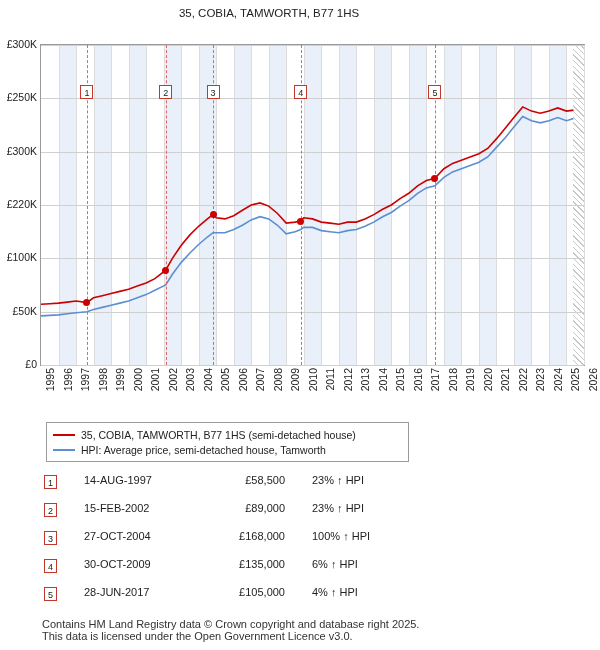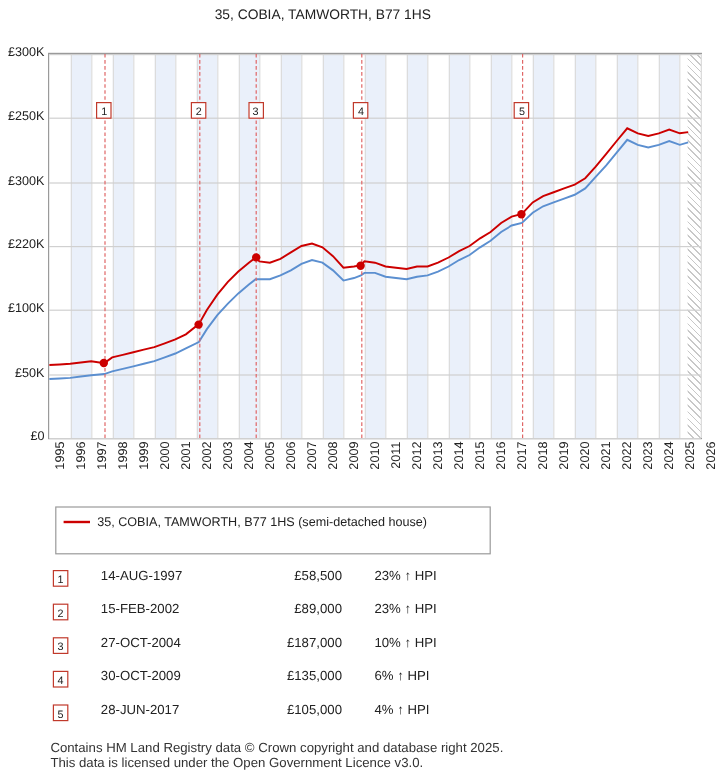--- a/index.html
+++ b/index.html
@@ -348,40 +348,44 @@
       <div class="xlab" style="left: 511.968px;">2024</div>
       <div class="xlab" style="left: 529.484px;">2025</div>
       <div class="xlab" style="left: 547px;">2026</div>
     </div>
 
   <div id="legend">
     <div class="legend-row">
       <span class="legend-swatch" style="border-top-color: rgb(204, 0, 0);"></span>
       <span class="legend-text">35, COBIA, TAMWORTH, B77 1HS (semi-detached house)</span>
     </div>
+    <div class="legend-row">
+      <span class="legend-swatch" style="border-top-color: rgb(91, 143, 208);"></span>
+      <span class="legend-text">HPI: Average price, semi-detached house, Tamworth</span>
+    </div>
   </div>
 
   <div id="table">
       <div class="trow">
         <div class="tnum">1</div>
         <div class="tdate">14-AUG-1997</div>
         <div class="tprice">£58,500</div>
         <div class="thpi">23% ↑ HPI</div>
       </div>
       <div class="trow">
         <div class="tnum">2</div>
         <div class="tdate">15-FEB-2002</div>
         <div class="tprice">£89,000</div>
         <div class="thpi">23% ↑ HPI</div>
       </div>
       <div class="trow">
         <div class="tnum">3</div>
         <div class="tdate">27-OCT-2004</div>
-        <div class="tprice">£187,000</div>
-        <div class="thpi">10% ↑ HPI</div>
+        <div class="tprice">£168,000</div>
+        <div class="thpi">100% ↑ HPI</div>
       </div>
       <div class="trow">
         <div class="tnum">4</div>
         <div class="tdate">30-OCT-2009</div>
         <div class="tprice">£135,000</div>
         <div class="thpi">6% ↑ HPI</div>
       </div>
       <div class="trow">
         <div class="tnum">5</div>
         <div class="tdate">28-JUN-2017</div>

